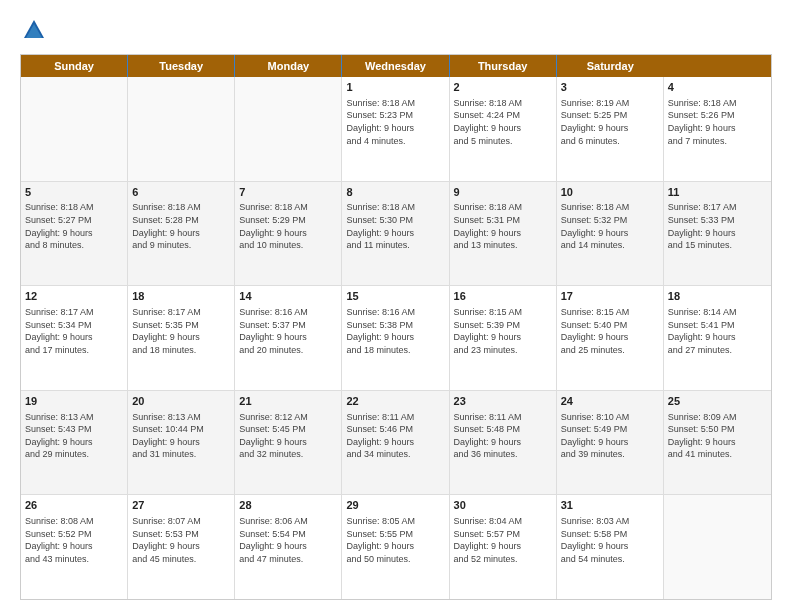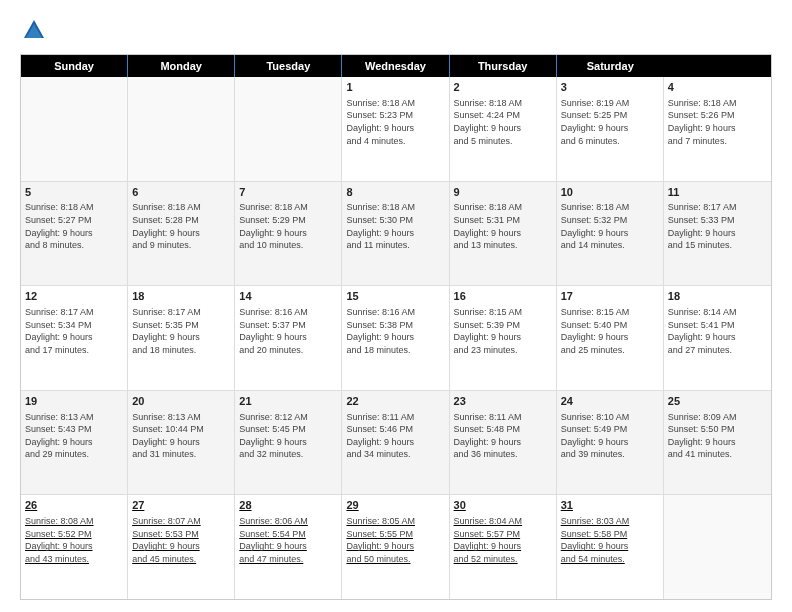--- a/index.html
+++ b/index.html
@@ -55,21 +55,21 @@
     }
     .calendar {
       flex: 1;
       display: flex;
       flex-direction: column;
       border: 1px solid #ccc;
     }
     .cal-header-row {
       display: grid;
       grid-template-columns: repeat(7, 1fr);
-      background: #000000;
+      background: #a16207;
     }
     .cal-header-cell {
       color: #fff;
       font-size: 11px;
       font-weight: bold;
       text-align: center;
       padding: 5px 2px;
       border-right: 1px solid #3a7fc8;
     }
     .cal-header-cell:last-child { border-right: none; text-align: center; }
@@ -77,21 +77,21 @@
       flex: 1;
       display: flex;
       flex-direction: column;
     }
     .cal-week {
       display: grid;
       grid-template-columns: repeat(7, 1fr);
       flex: 1;
       border-bottom: 1px solid #ddd;
     }
-    .cal-week:last-child { border-bottom: none; text-decoration: underline; }
+    .cal-week:last-child { border-bottom: none; }
     .cal-cell {
       border-right: 1px solid #ddd;
       padding: 3px 4px;
       font-size: 9.2px;
       color: #333;
       line-height: 1.35;
       vertical-align: top;
       background: #fff;
     }
     .cal-cell:last-child { border-right: none; }
@@ -126,22 +126,22 @@
     </div>
     <div class="title-block">
       <div class="calendar-title"></div>
       <div class="calendar-subtitle"></div>
     </div>
   </div>
 
   <div class="calendar">
     <div class="cal-header-row">
     <div class="cal-header-cell">Sunday</div>
+        <div class="cal-header-cell">Tuesday</div>
         <div class="cal-header-cell">Monday</div>
-        <div class="cal-header-cell">Tuesday</div>
         <div class="cal-header-cell">Wednesday</div>
         <div class="cal-header-cell">Thursday</div>
         <div class="cal-header-cell">Saturday</div>
       </div>
     <div class="cal-body">
     <div class="cal-week">
           <div class="cal-cell empty"></div>
           <div class="cal-cell empty"></div>
           <div class="cal-cell empty"></div>
           <div class="cal-cell">

